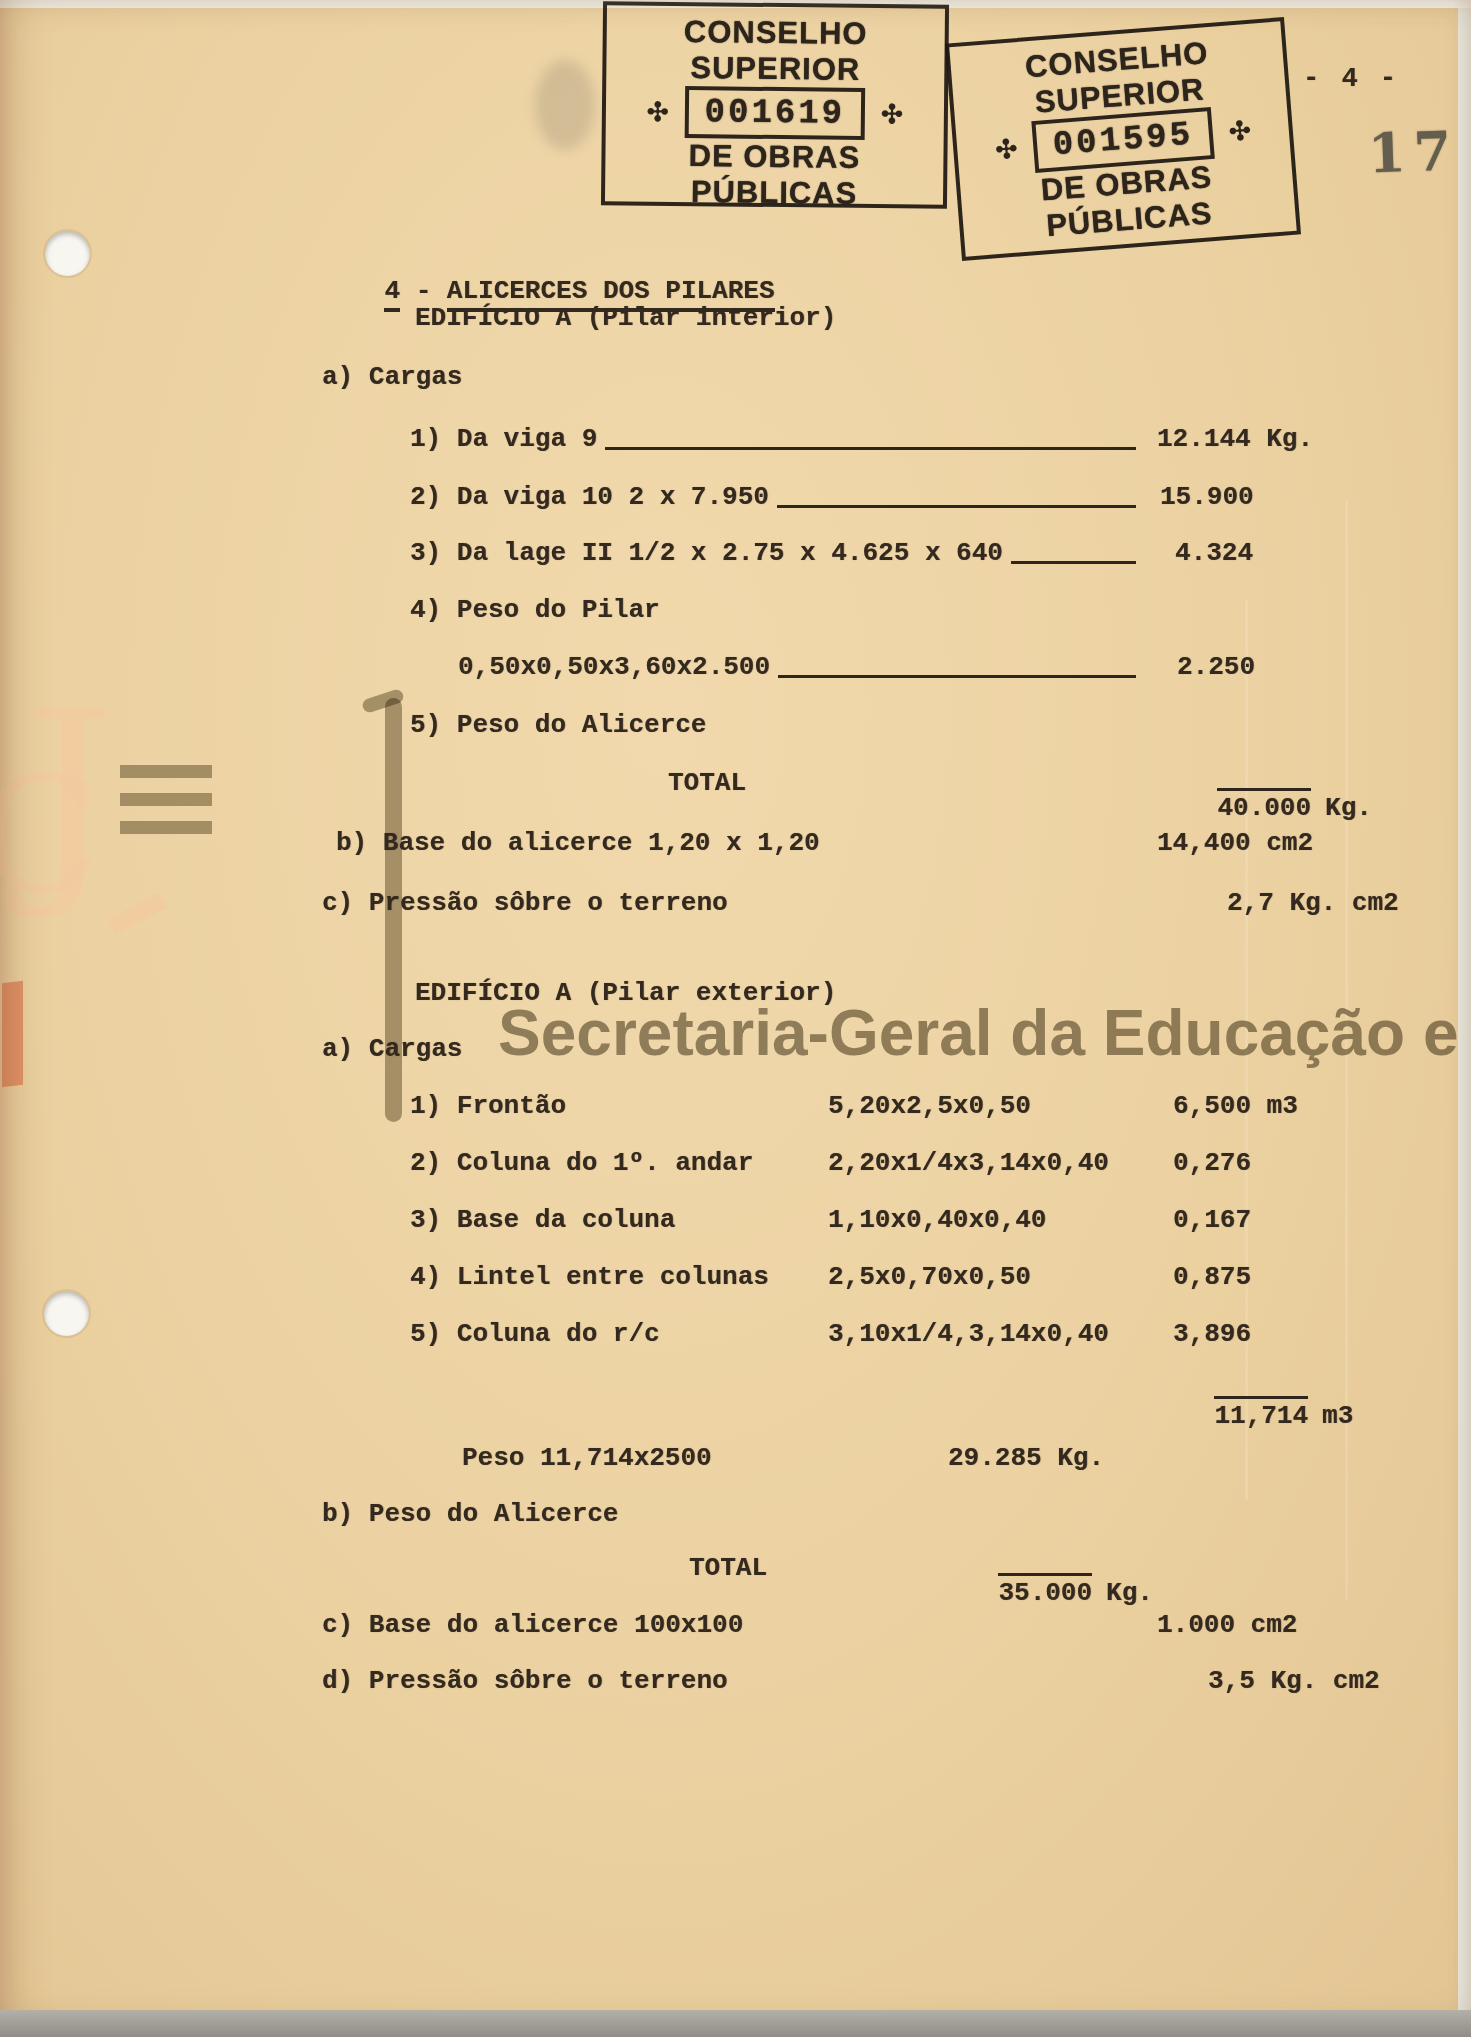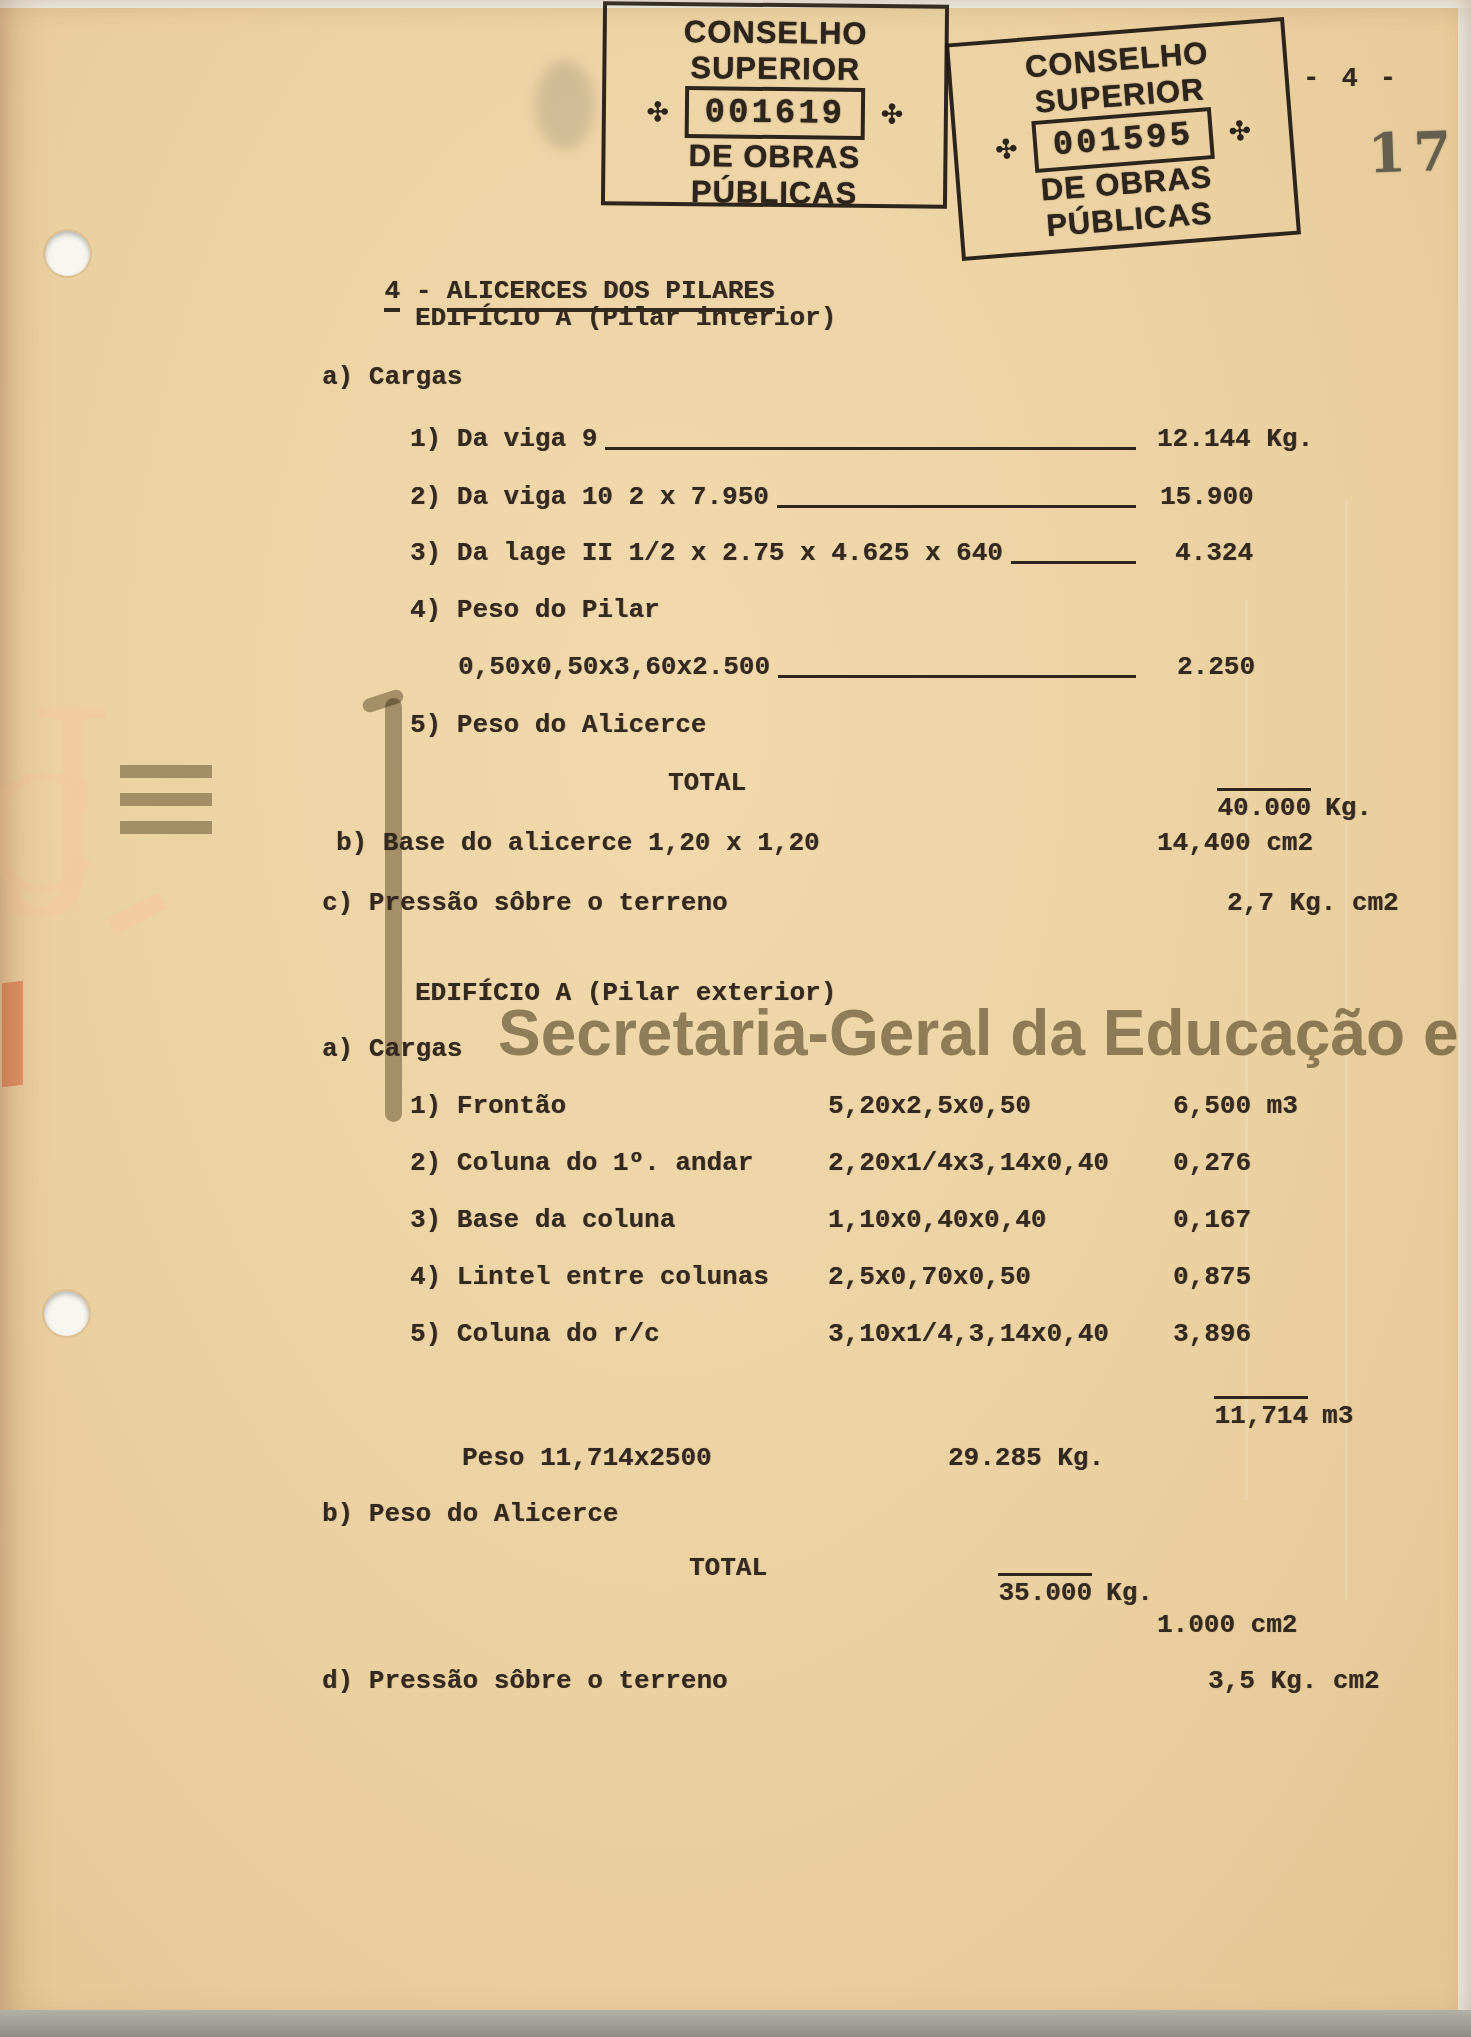--- a/index.html
+++ b/index.html
@@ -177,20 +177,21 @@
   <div class="tline" style="left:462px;top:1443px;">Peso 11,714x2500</div>
   <div class="tline" style="left:948px;top:1443px;">29.285 Kg.</div>
 
   <div class="tline" style="left:322px;top:1499px;">b) Peso do Alicerce</div>
 
   <div class="tline" style="left:689px;top:1553px;">TOTAL</div>
   <div class="tline" style="left:936px;top:1548px;">
     <span class="ovl">35.000</span><span class="unit">Kg.</span>
   </div>
 
+  <div class="tline" style="left:322px;top:1610px;">c) Base do alicerce 100x100</div>
   <div class="tline" style="left:1157px;top:1610px;">1.000 cm2</div>
 
   <div class="tline" style="left:322px;top:1666px;">d) Pressão sôbre o terreno</div>
   <div class="tline" style="left:1208px;top:1666px;">3,5 Kg. cm2</div>
 
   <div class="wm-text">Secretaria-Geral da Educação e Ciência</div>
 
   <div class="vignette"></div>
   <div class="edge-bottom"></div>
 </div>

